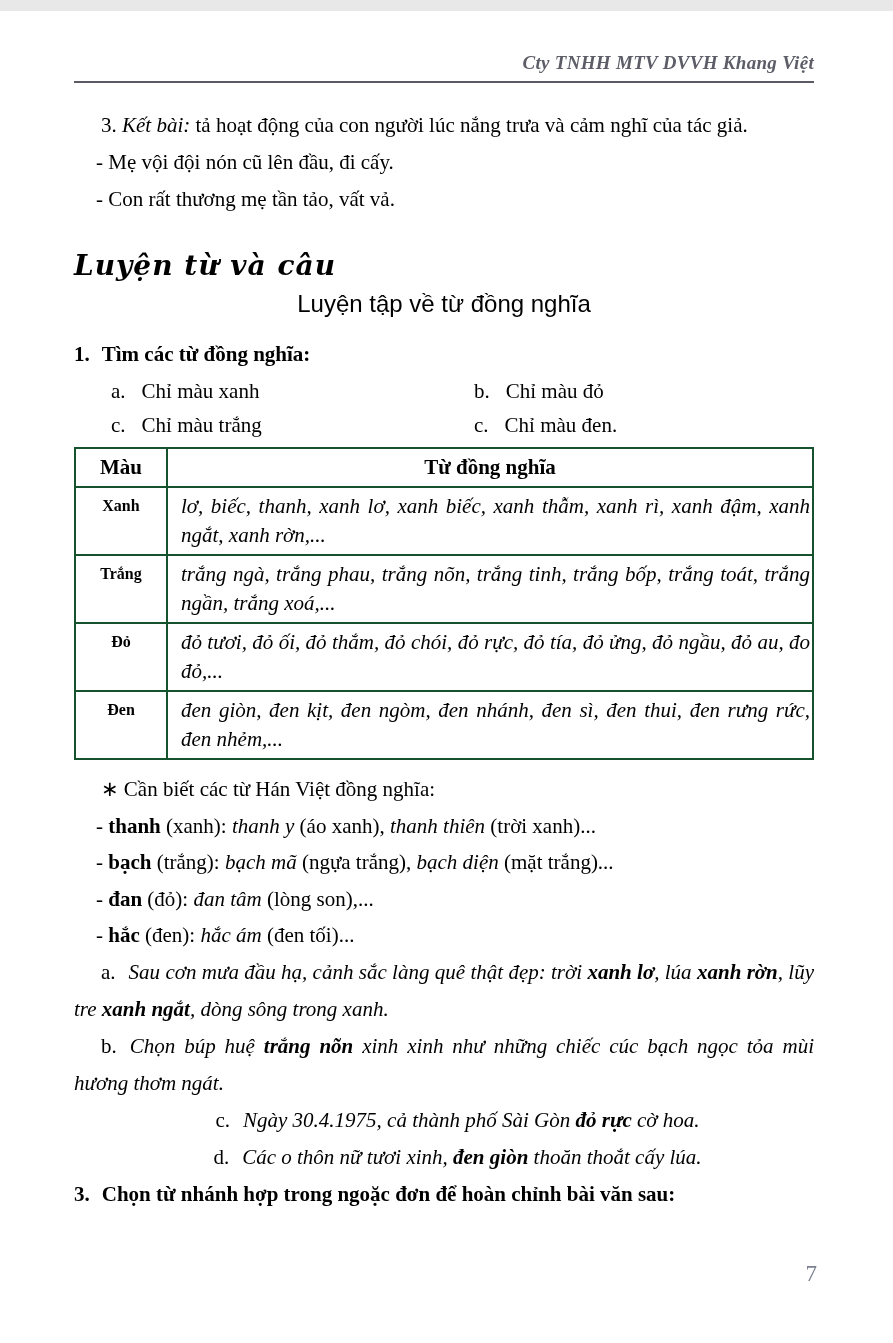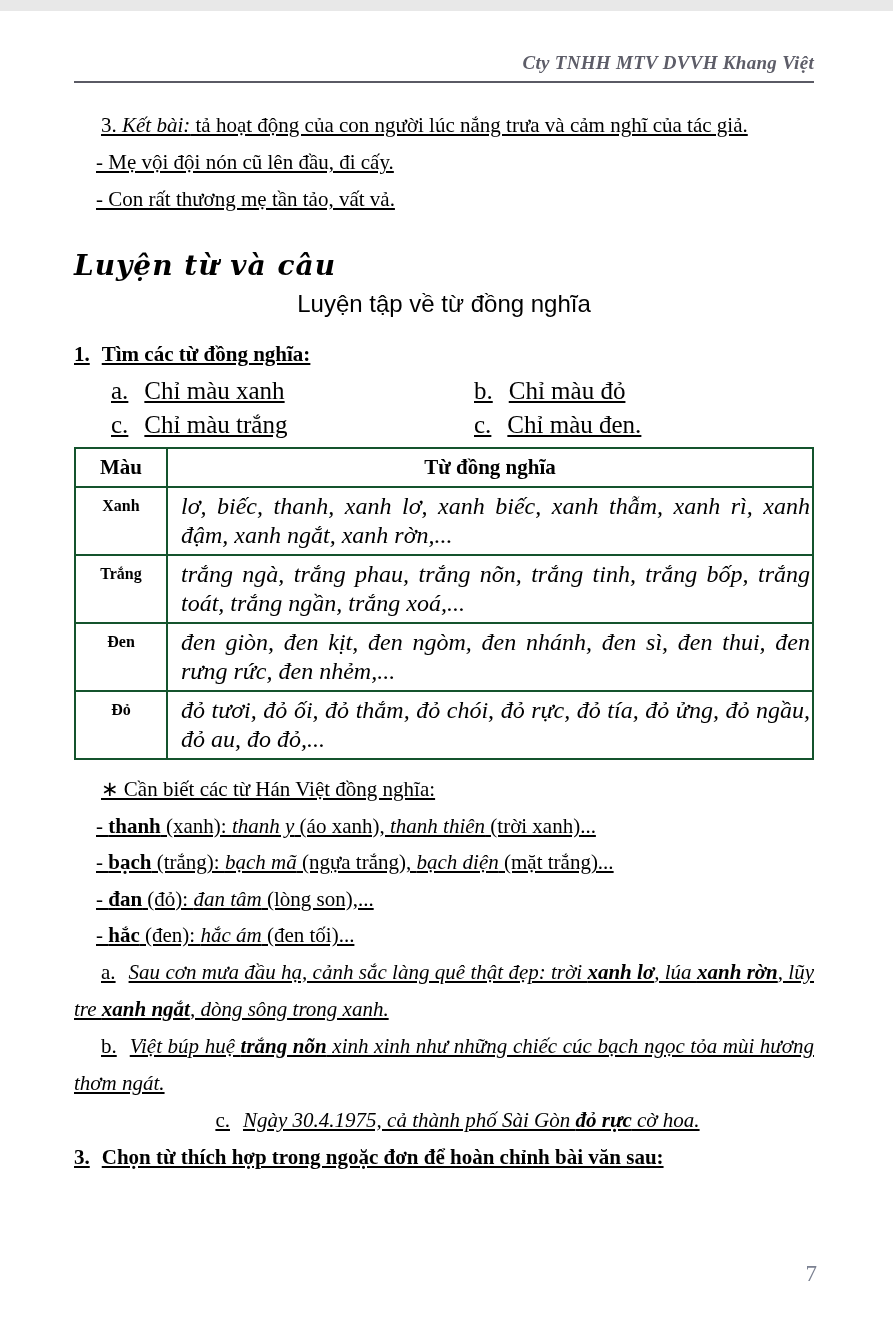--- a/index.html
+++ b/index.html
@@ -20,21 +20,21 @@
     font-weight:bold;
     font-style:italic;
     font-size:19px;
     line-height:24px;
     color:#5d5d68;
     letter-spacing:0.3px;
   }
   .header-rule { border:0; border-bottom:2px solid #5a5a64; margin:6px 0 0 0; }
 
   
-  .para { margin:0; font-size:21px; line-height:37px;text-decoration:underline; }
+  .para { margin:0; font-size:21px; line-height:37px; }
   .indent { text-indent:27px; }
   .indent-sm { text-indent:22px; }
   .seg-b { font-weight:bold; }
   .seg-i { font-style:italic; }
 
   .intro-block { margin-top:24px; }
 
   .script-heading {
     margin:30px 0 0 0;
     font-family:"DejaVu Serif", serif;
@@ -51,21 +51,21 @@
     font-size:24px;
     line-height:32px;
     text-align:center;
   }
 
   .ex1-heading { margin-top:16px; font-weight:bold; }
   .ex1-num { padding-right:12px; }
 
   .options { margin-top:1px; }
   .options-row { display:flex; }
-  .option { font-size:25px; line-height:34px; }
+  .option { font-size:21px; line-height:34px; }
   .option-a { margin-left:37px; width:363px; }
   .option-b { margin-left:0; }
   .opt-letter { padding-right:16px; }
 
   
   .syn-table {
     width:100%;
     border-collapse:collapse;
     margin-top:5px;
   }
@@ -74,21 +74,21 @@
     font-size:21px; font-weight:bold; text-align:center;
     height:37px; padding:0;
   }
   .col-mau { width:90px; }
   .cell-label {
     text-align:center; vertical-align:top;
     font-weight:bold; 
     font-size:16px; padding-top:9px;
   }
   .cell-syn {
-    font-style:italic; font-size:24px;
+    font-style:italic; font-size:21px;
     line-height:29px; padding:4px 2px 4px 13px;
     text-align:justify;
   }
 
   .han-intro { margin-top:11px; text-indent:27px; }
   .han-line { font-size:21px; line-height:36.5px; }
 
   .ex2-heading { margin-top:4px; font-weight:bold; text-align:justify; line-height:37.5px; }
   .ex2-item { font-style:italic; text-align:justify; line-height:37px; }
   .ex2-item .letter { font-style:normal; padding-right:13px; }
@@ -144,42 +144,43 @@
     <tbody>
       <tr>
         <td class="cell-label">Xanh</td>
         <td class="cell-syn">lơ, biếc, thanh, xanh lơ, xanh biếc, xanh thẫm, xanh rì, xanh đậm, xanh ngắt, xanh rờn,...</td>
       </tr>
       <tr>
         <td class="cell-label">Trắng</td>
         <td class="cell-syn">trắng ngà, trắng phau, trắng nõn, trắng tinh, trắng bốp, trắng toát, trắng ngần, trắng xoá,...</td>
       </tr>
       <tr>
+        <td class="cell-label">Đỏ</td>
+        <td class="cell-syn">đỏ tươi, đỏ ối, đỏ thắm, đỏ chói, đỏ rực, đỏ tía, đỏ ửng, đỏ ngầu, đỏ au, đo đỏ,...</td>
+      </tr>
+      <tr>
         <td class="cell-label">Đen</td>
         <td class="cell-syn">đen giòn, đen kịt, đen ngòm, đen nhánh, đen sì, đen thui, đen rưng rức, đen nhẻm,...</td>
-      </tr>
-      <tr>
-        <td class="cell-label">Đỏ</td>
-        <td class="cell-syn">đỏ tươi, đỏ ối, đỏ thắm, đỏ chói, đỏ rực, đỏ tía, đỏ ửng, đỏ ngầu, đỏ au, đo đỏ,...</td>
       </tr>
     </tbody>
   </table>
 
   <div>
     <p class="para han-intro han-line">∗ Cần biết các từ Hán Việt đồng nghĩa:</p>
     <p class="para indent-sm han-line"><span>- </span><span class="seg-b">thanh</span><span> (xanh): </span><span class="seg-i">thanh y</span><span> (áo xanh), </span><span class="seg-i">thanh thiên</span><span> (trời xanh)...</span></p>
     <p class="para indent-sm han-line"><span>- </span><span class="seg-b">bạch</span><span> (trắng): </span><span class="seg-i">bạch mã</span><span> (ngựa trắng), </span><span class="seg-i">bạch diện</span><span> (mặt trắng)...</span></p>
     <p class="para indent-sm han-line"><span>- </span><span class="seg-b">đan</span><span> (đỏ): </span><span class="seg-i">đan tâm</span><span> (lòng son),...</span></p>
     <p class="para indent-sm han-line"><span>- </span><span class="seg-b">hắc</span><span> (đen): </span><span class="seg-i">hắc ám</span><span> (đen tối)...</span></p>
   </div>
 
 
   <div>
     <p class="para indent ex2-item"><span class="letter">a.</span><span><span>Sau cơn mưa đầu hạ, cảnh sắc làng quê thật đẹp: trời </span><span class="seg-b">xanh lơ</span><span>, lúa </span><span class="seg-b">xanh rờn</span><span>, lũy tre </span><span class="seg-b">xanh ngắt</span><span>, dòng sông trong xanh.</span></span></p>
-    <p class="para indent ex2-item"><span class="letter">b.</span><span><span>Việt búp huệ </span><span class="seg-b">trắng nõn</span><span> xinh xinh như những chiếc cúc bạch ngọc tỏa mùi hương thơm ngát.</span></span></p>
+    <p class="para indent ex2-item"><span class="letter">b.</span><span><span>Chọn búp huệ </span><span class="seg-b">trắng nõn</span><span> xinh xinh như những chiếc cúc bạch ngọc tỏa mùi hương thơm ngát.</span></span></p>
     <p class="para indent ex2-item one-line"><span class="letter">c.</span><span><span>Ngày 30.4.1975, cả thành phố Sài Gòn </span><span class="seg-b">đỏ rực</span><span> cờ hoa.</span></span></p>
+    <p class="para indent ex2-item one-line"><span class="letter">d.</span><span><span>Các o thôn nữ tươi xinh, </span><span class="seg-b">đen giòn</span><span> thoăn thoắt cấy lúa.</span></span></p>
   </div>
 
-  <p class="para ex3-heading"><span class="ex3-num">3.</span><span>Chọn từ thích hợp trong ngoặc đơn để hoàn chỉnh bài văn sau:</span></p>
+  <p class="para ex3-heading"><span class="ex3-num">3.</span><span>Chọn từ nhánh hợp trong ngoặc đơn để hoàn chỉnh bài văn sau:</span></p>
 
   <div class="page-number">7</div>
 
 </div>
 
 </body></html>

